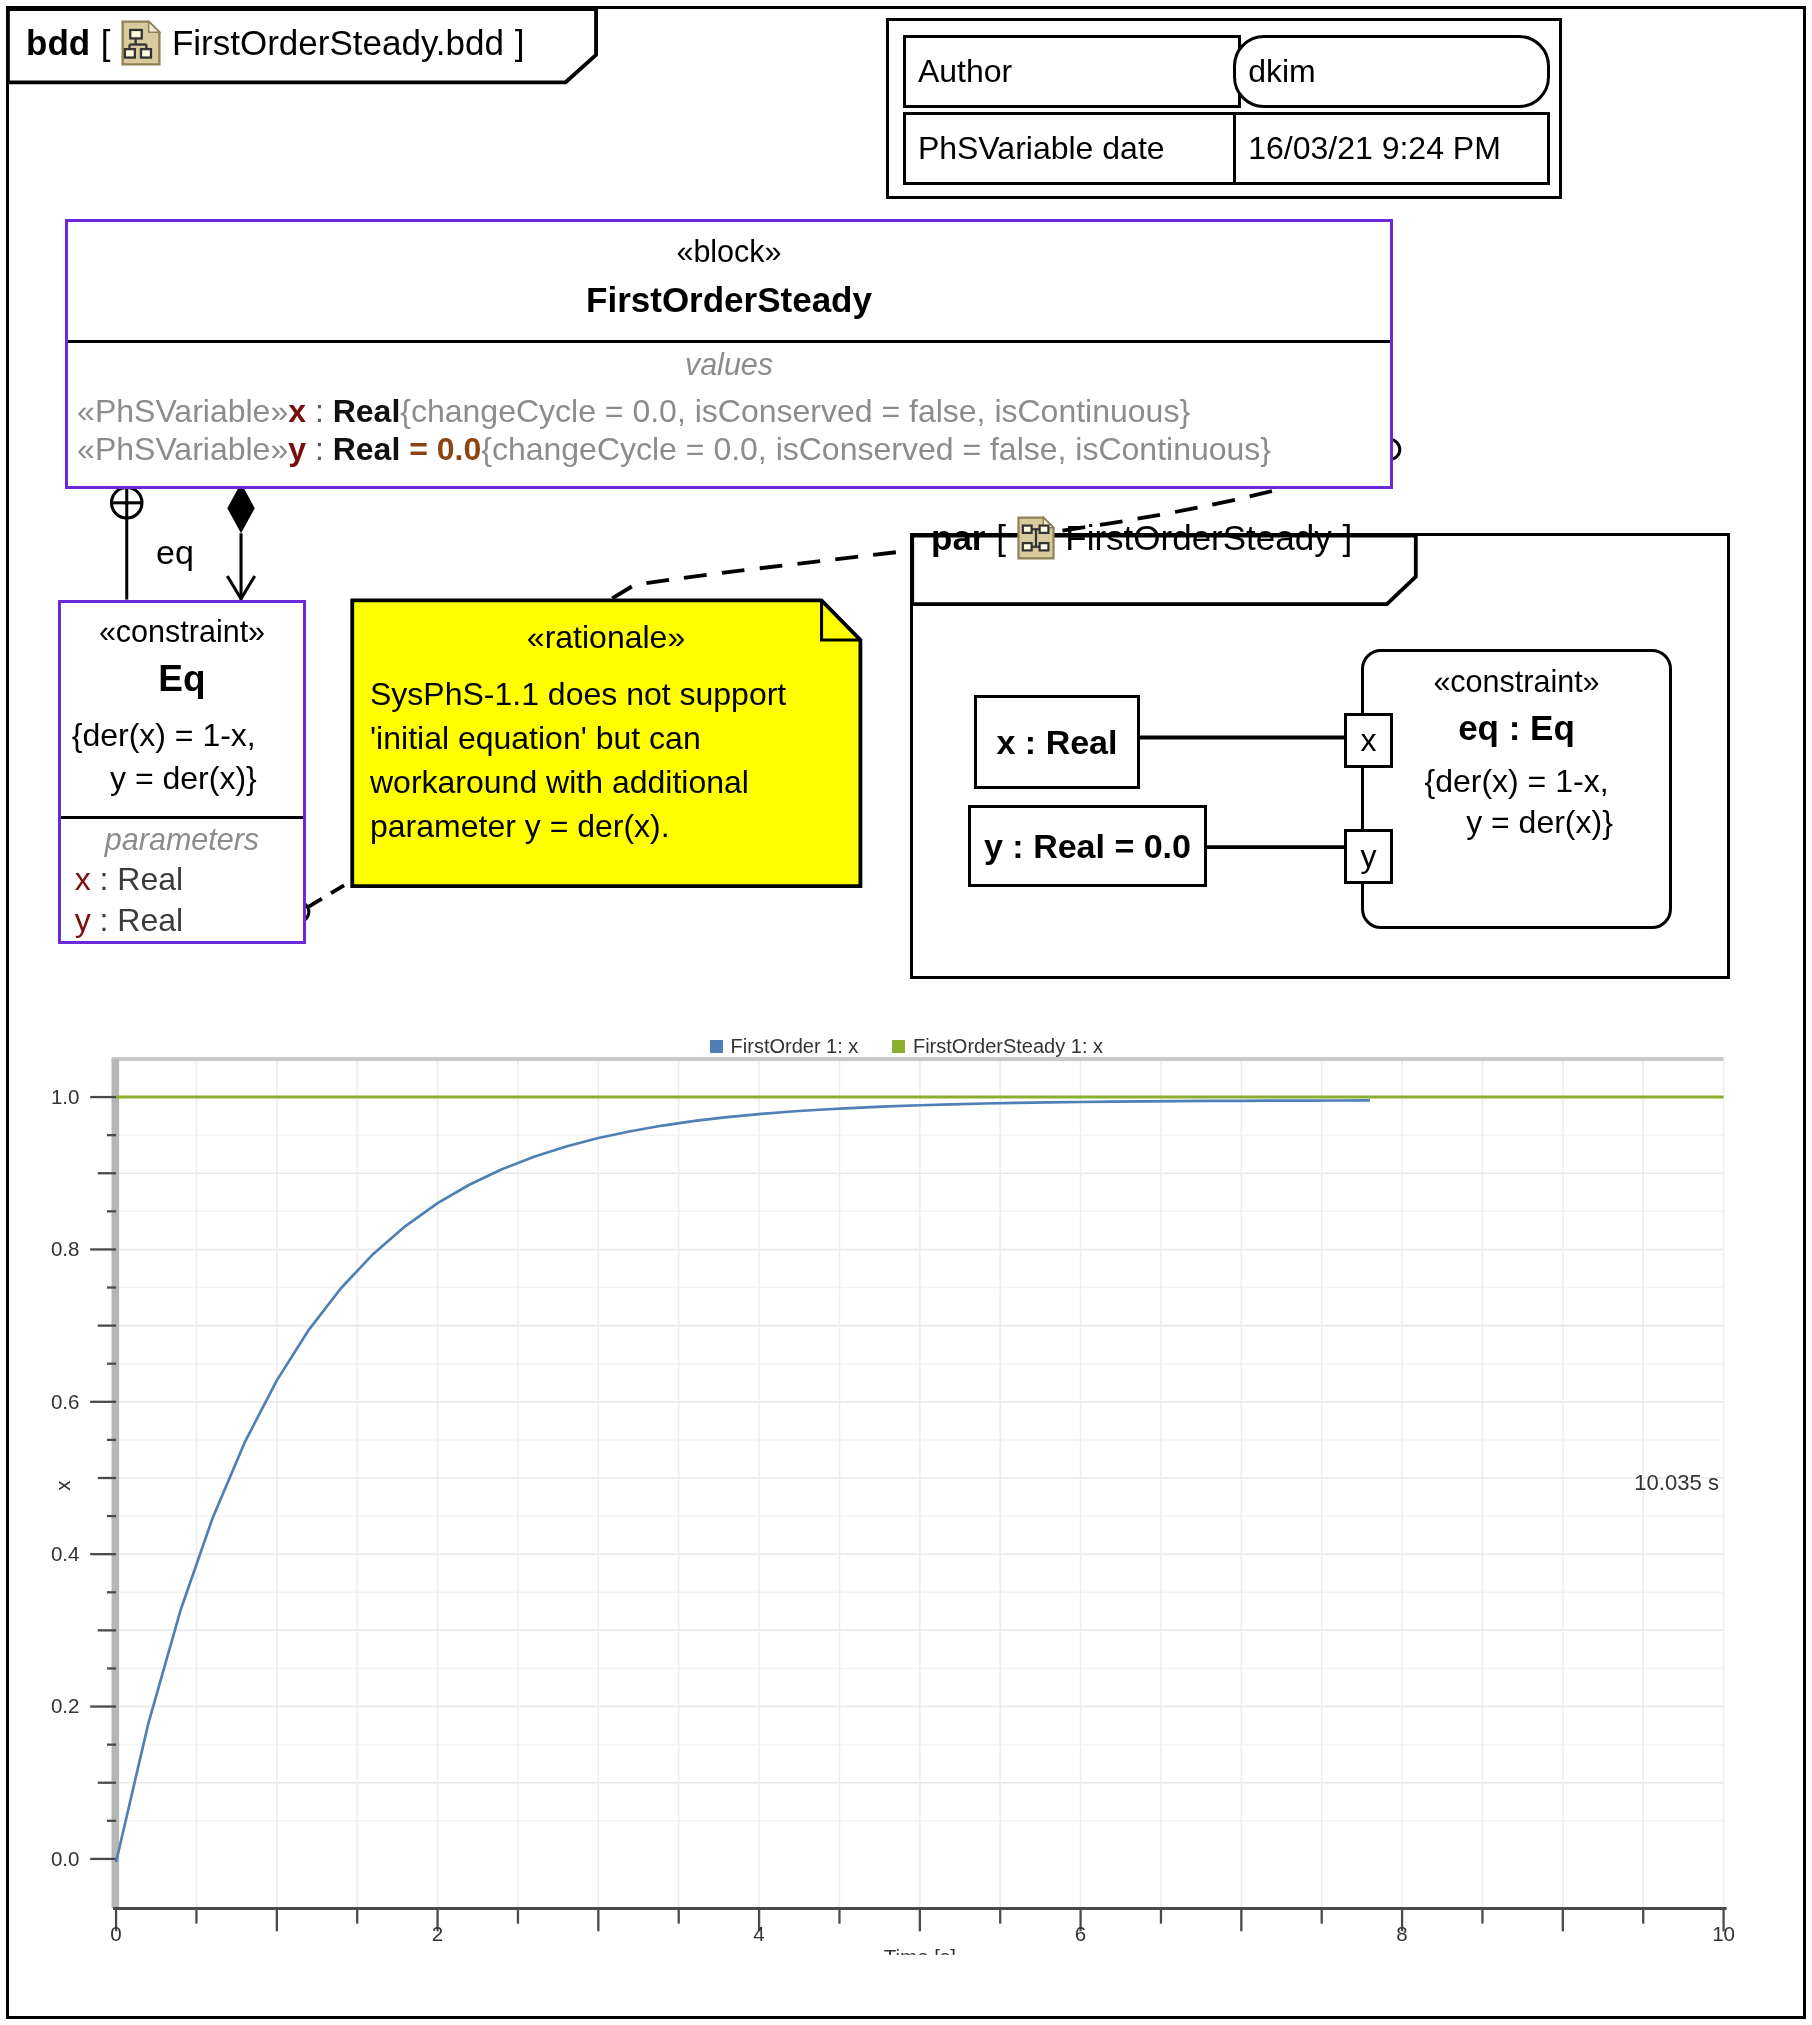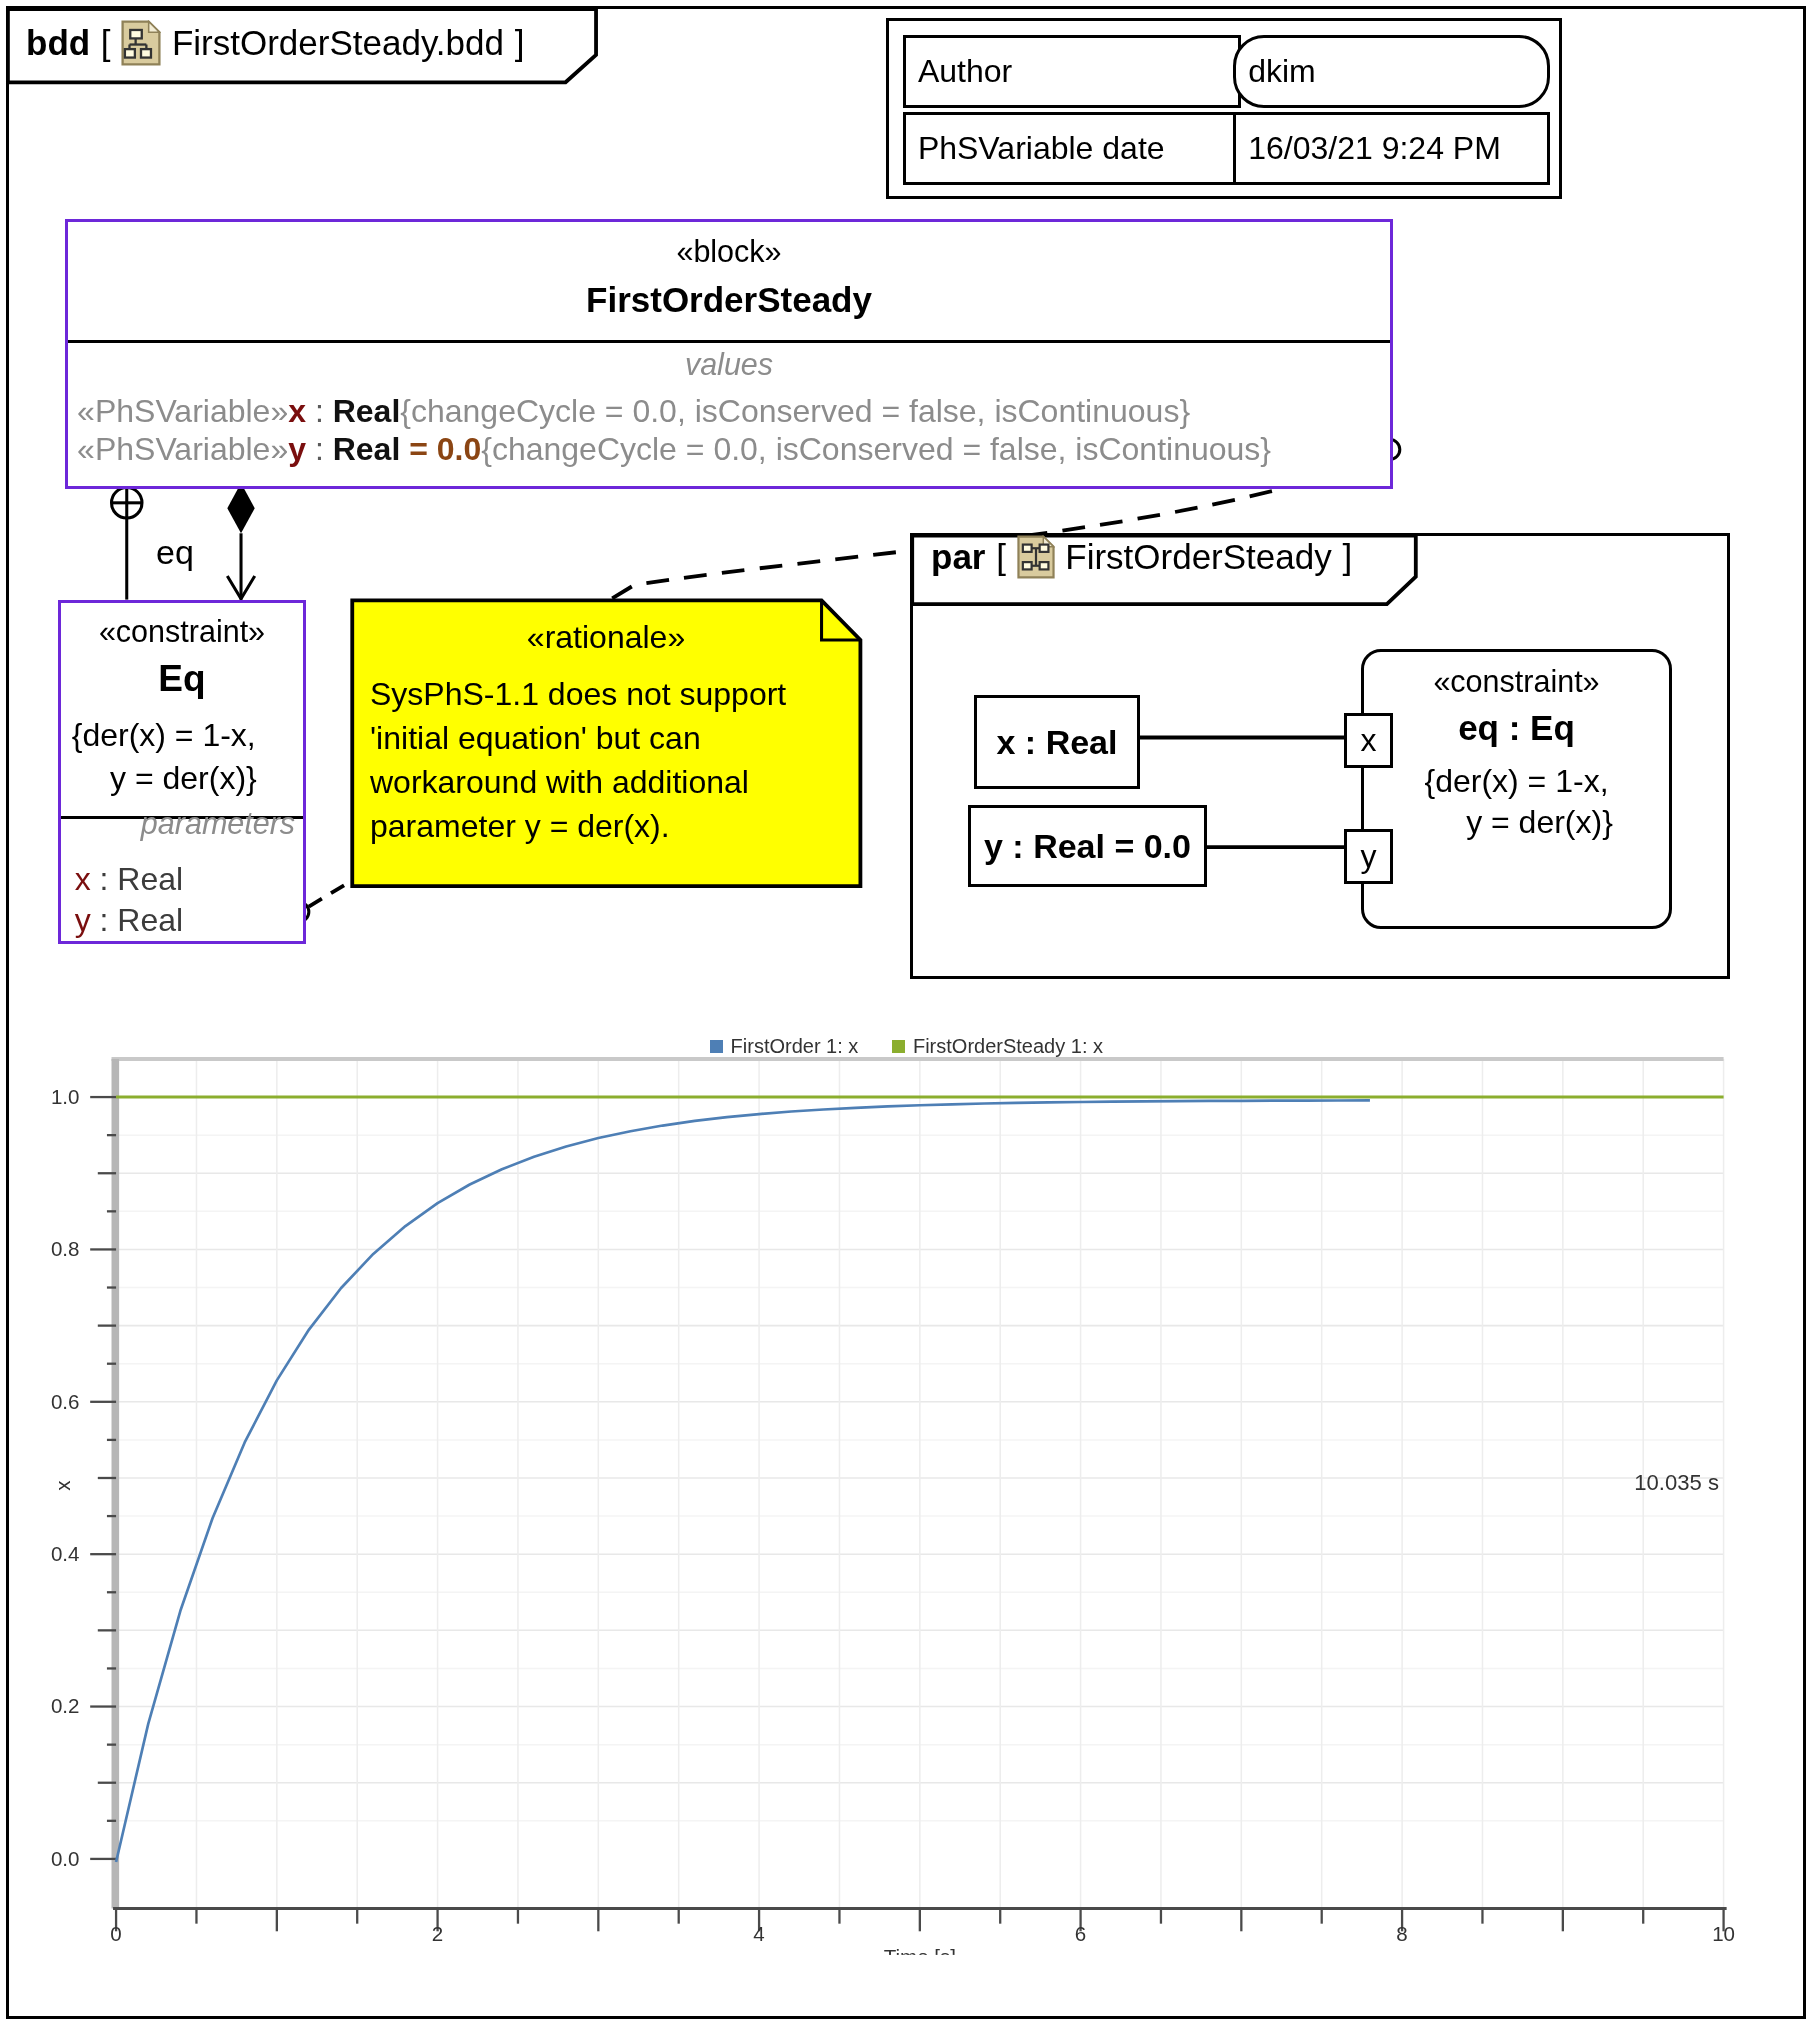--- a/index.html
+++ b/index.html
@@ -227,39 +227,39 @@
 
   <div class="abs edge-label" style="left:156px;top:533px;">eq</div>
 
   <div class="abs node" style="left:58px;top:600px;width:242px;height:338px;">
     <div class="abs" style="left:0;top:0;width:100%;height:213px;border-bottom:3px solid #000;">
       <div class="abs center stereo" style="left:0;top:10.7px;width:100%;">«constraint»</div>
       <div class="abs center" style="left:0;top:55px;width:100%;font-size:37px;font-weight:bold;">Eq</div>
       <div class="abs eq-line" style="left:10.7px;top:114px;">{der(x) = 1-x,</div>
       <div class="abs eq-line" style="left:49px;top:157px;">y = der(x)}</div>
     </div>
-    <div class="abs center comp-label" style="left:0;top:203px;width:100%;margin-left:36px;">parameters</div>
+    <div class="abs center comp-label" style="left:0;top:219px;width:100%;">parameters</div>
     <div class="abs param-line" style="left:13.7px;top:258px;">
       <span class="p-name">x</span><span class="p-rest"> : Real</span>
     </div>
     <div class="abs param-line" style="left:13.7px;top:299px;">
       <span class="p-name">y</span><span class="p-rest"> : Real</span>
     </div>
   </div>
 
   <div class="abs center" style="left:352px;top:619px;width:508px;font-size:32px;">«rationale»</div>
   <div class="abs note-text" style="left:370px;top:672px;">
     <div>SysPhS-1.1 does not support</div>
     <div>'initial equation' but can</div>
     <div>workaround with additional</div>
     <div>parameter y = der(x).</div>
   </div>
 
   <div class="abs" style="left:910px;top:533px;width:814px;height:440px;border:3.8px solid #000;background:transparent;"></div>
-  <div class="abs tab-text" style="left:931px;top:529px;height:55px;">
+  <div class="abs tab-text" style="left:931px;top:510px;height:55px;">
     <span class="kw">par</span>
     <span class="bracket">[</span>
     <svg width="38" height="44" viewBox="0 0 52 60">
       <path d="M2,2 H36 L50,16 V58 H2 Z" fill="#d9cb9e" stroke="#8f8158" stroke-width="3"></path>
       <path d="M36,2 L36,16 H50 Z" fill="#f2ecd4" stroke="#8f8158" stroke-width="2"></path>
       <line x1="18" y1="18" x2="34" y2="18" stroke="#333" stroke-width="3"></line>
       <line x1="26" y1="18" x2="26" y2="42" stroke="#333" stroke-width="3"></line>
       <line x1="18" y1="42" x2="34" y2="42" stroke="#333" stroke-width="3"></line>
       <rect x="8" y="13" width="12" height="10" fill="#fffbe0" stroke="#333" stroke-width="3"></rect>
       <rect x="31" y="13" width="12" height="10" fill="#fffbe0" stroke="#333" stroke-width="3"></rect>

